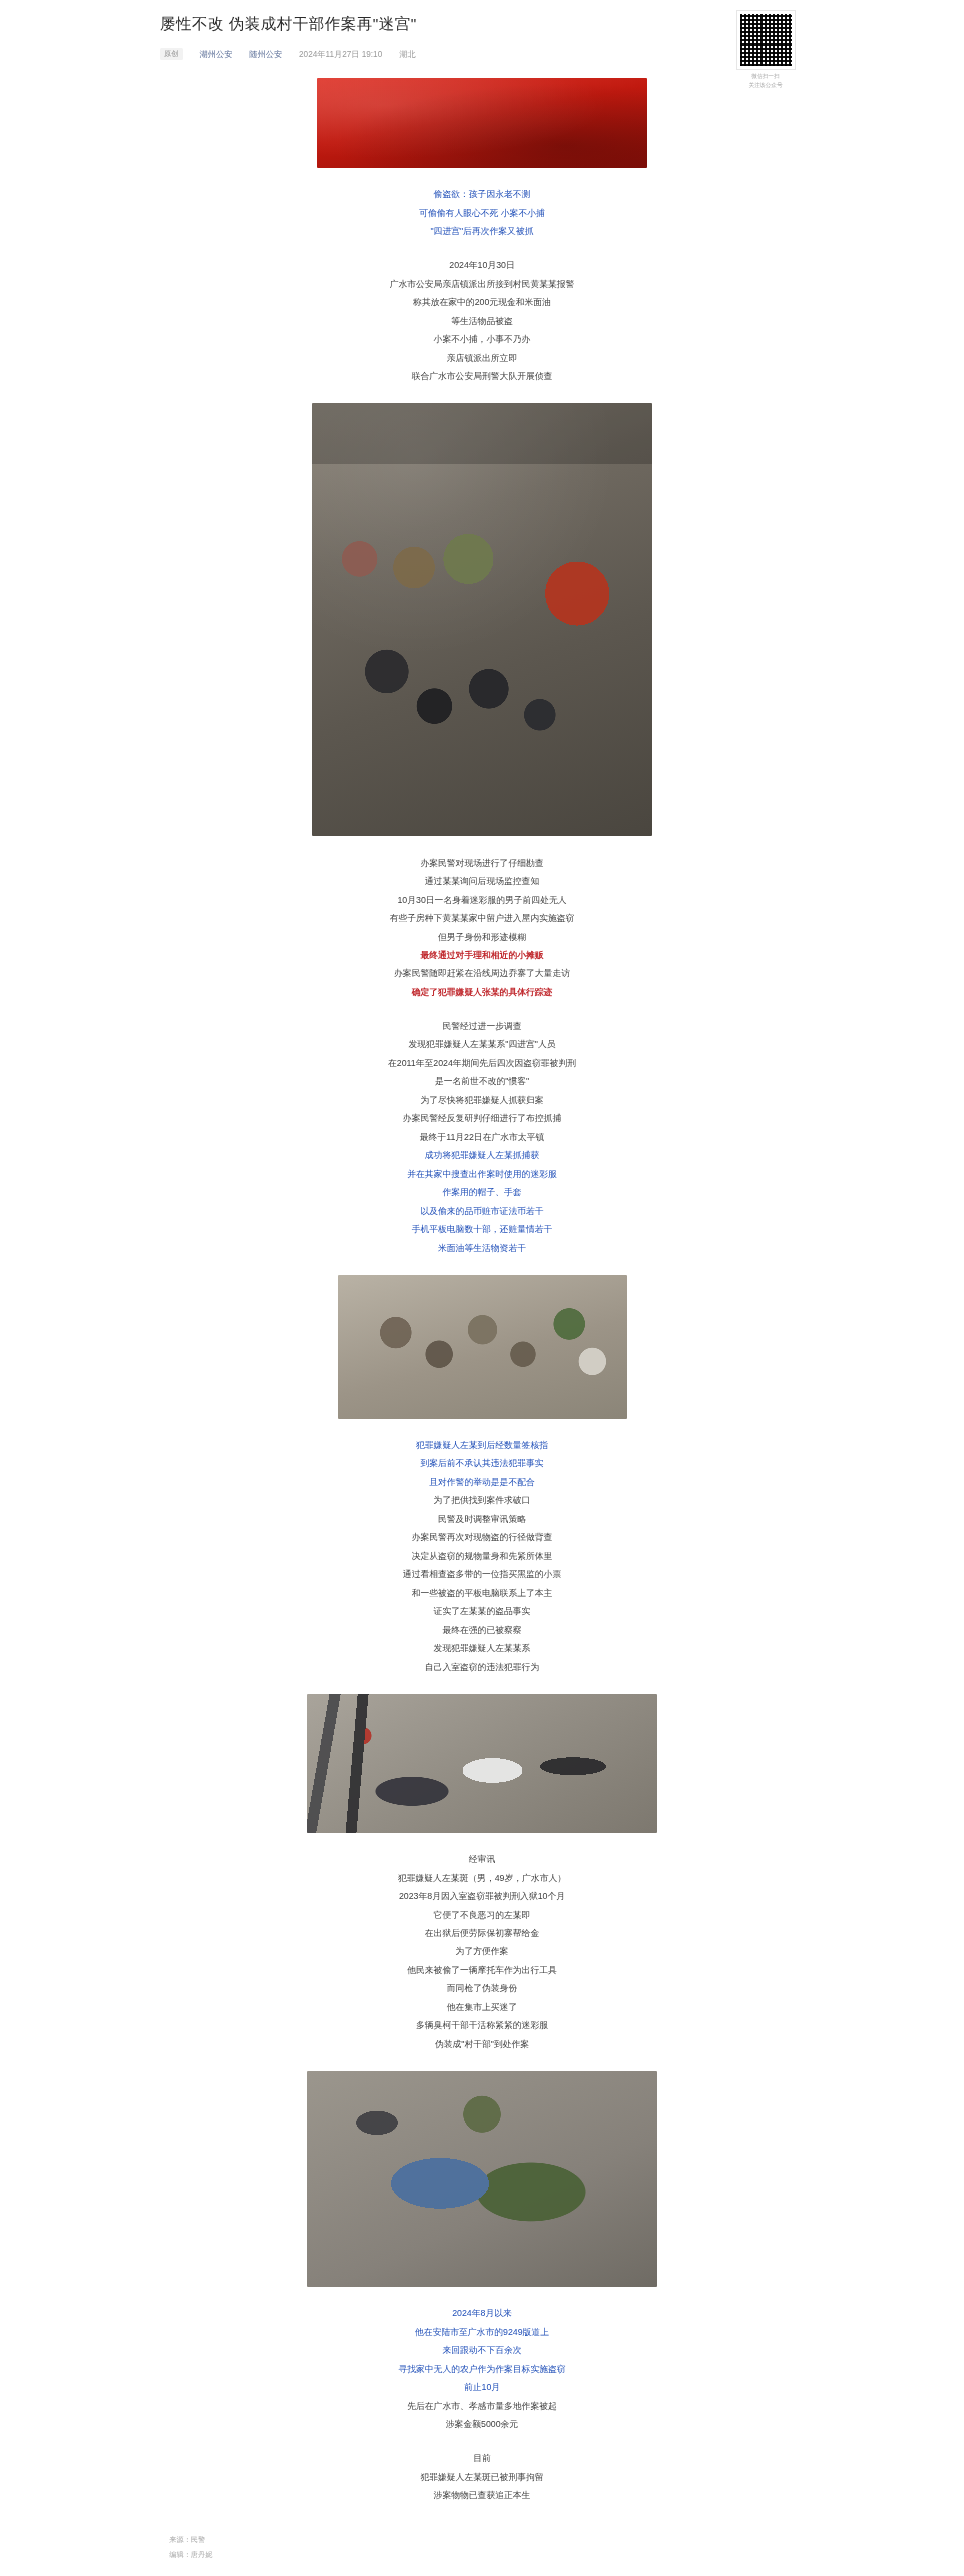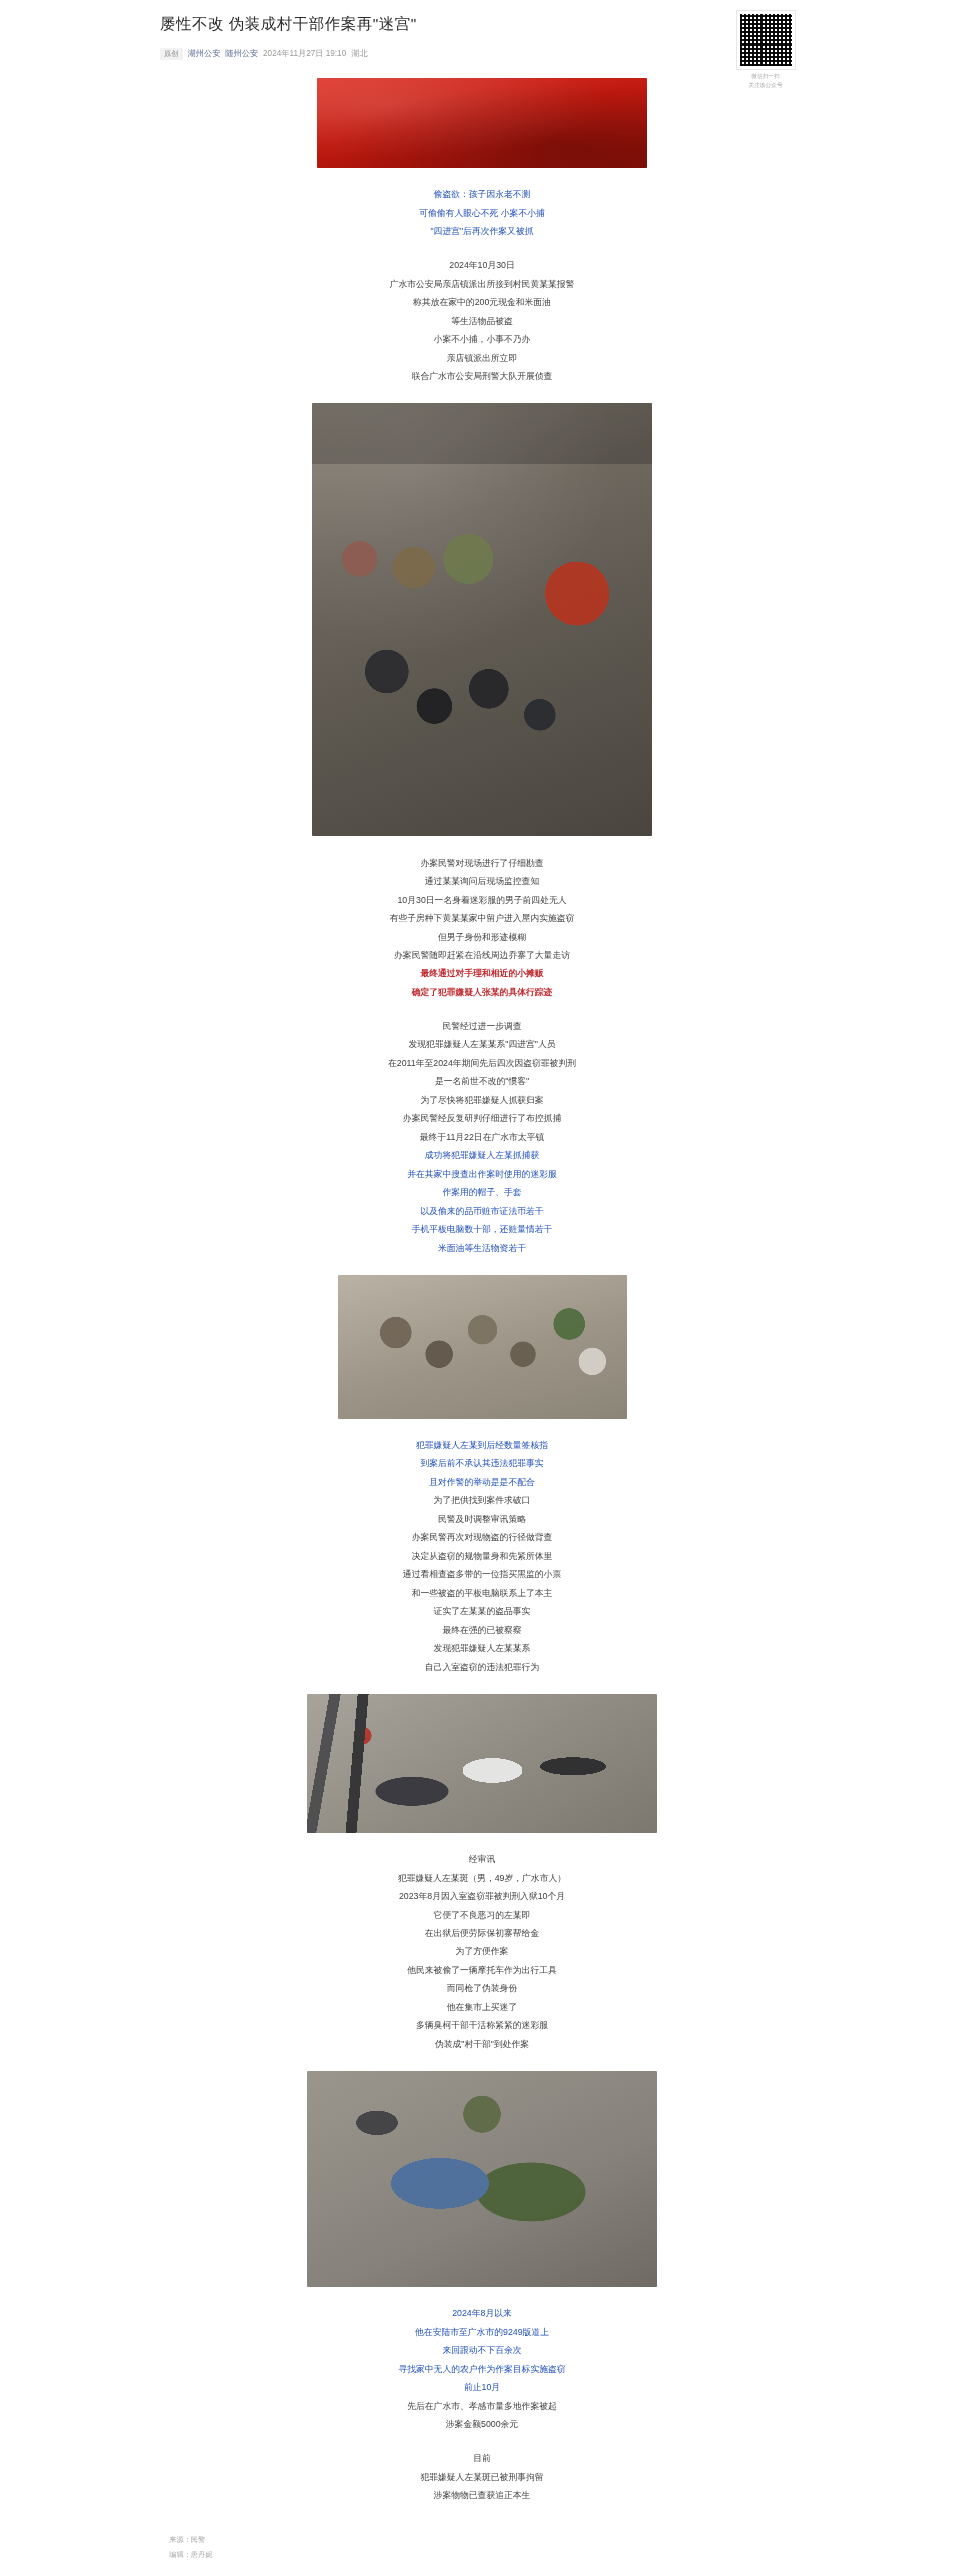--- a/index.html
+++ b/index.html
@@ -26,22 +26,22 @@
   .title {
     font-size: 15.5px;
     font-weight: normal;
     color: #2b2b2b;
     letter-spacing: 0.5px;
     margin: 0 0 13.4px 0;
     line-height: 1.4;
   }
   .meta-row {
     display: flex;
-    align-items: flex-start;
-    gap: 5px;
+    align-items: flex-end;
+    gap: 17px;
     font-size: 8.2px;
     color: #9a9a9a;
     margin-bottom: 15.5px;
   }
   .meta-tag {
     background: #f2f2f2;
     color: #8f8f8f;
     font-size: 7.2px;
     padding: 1px 4.1px;
     border-radius: 1.5px;
@@ -221,22 +221,22 @@
     </div>
 
     <div class="photo ph-seizure"></div>
 
     <div class="block">
       <p class="pline">办案民警对现场进行了仔细勘查</p>
       <p class="pline">通过某某询问后现场监控查知</p>
       <p class="pline">10月30日一名身着迷彩服的男子前四处无人</p>
       <p class="pline">有些子房种下黄某某家中留户进入屋内实施盗窃</p>
       <p class="pline">但男子身份和形迹模糊</p>
+      <p class="pline red">最终通过对手理和相近的小摊贩</p>
       <p class="pline">办案民警随即赶紧在沿线周边乔寨了大量走访</p>
-      <p class="pline red">最终通过对手理和相近的小摊贩</p>
       <p class="pline red">确定了犯罪嫌疑人张某的具体行踪迹</p>
     </div>
 
     <div class="block">
       <p class="pline">民警经过进一步调查</p>
       <p class="pline">发现犯罪嫌疑人左某某系"四进宫"人员</p>
       <p class="pline">在2011年至2024年期间先后四次因盗窃罪被判刑</p>
       <p class="pline">是一名前世不改的"惯客"</p>
       <p class="pline">为了尽快将犯罪嫌疑人抓获归案</p>
       <p class="pline">办案民警经反复研判仔细进行了布控抓捕</p>

